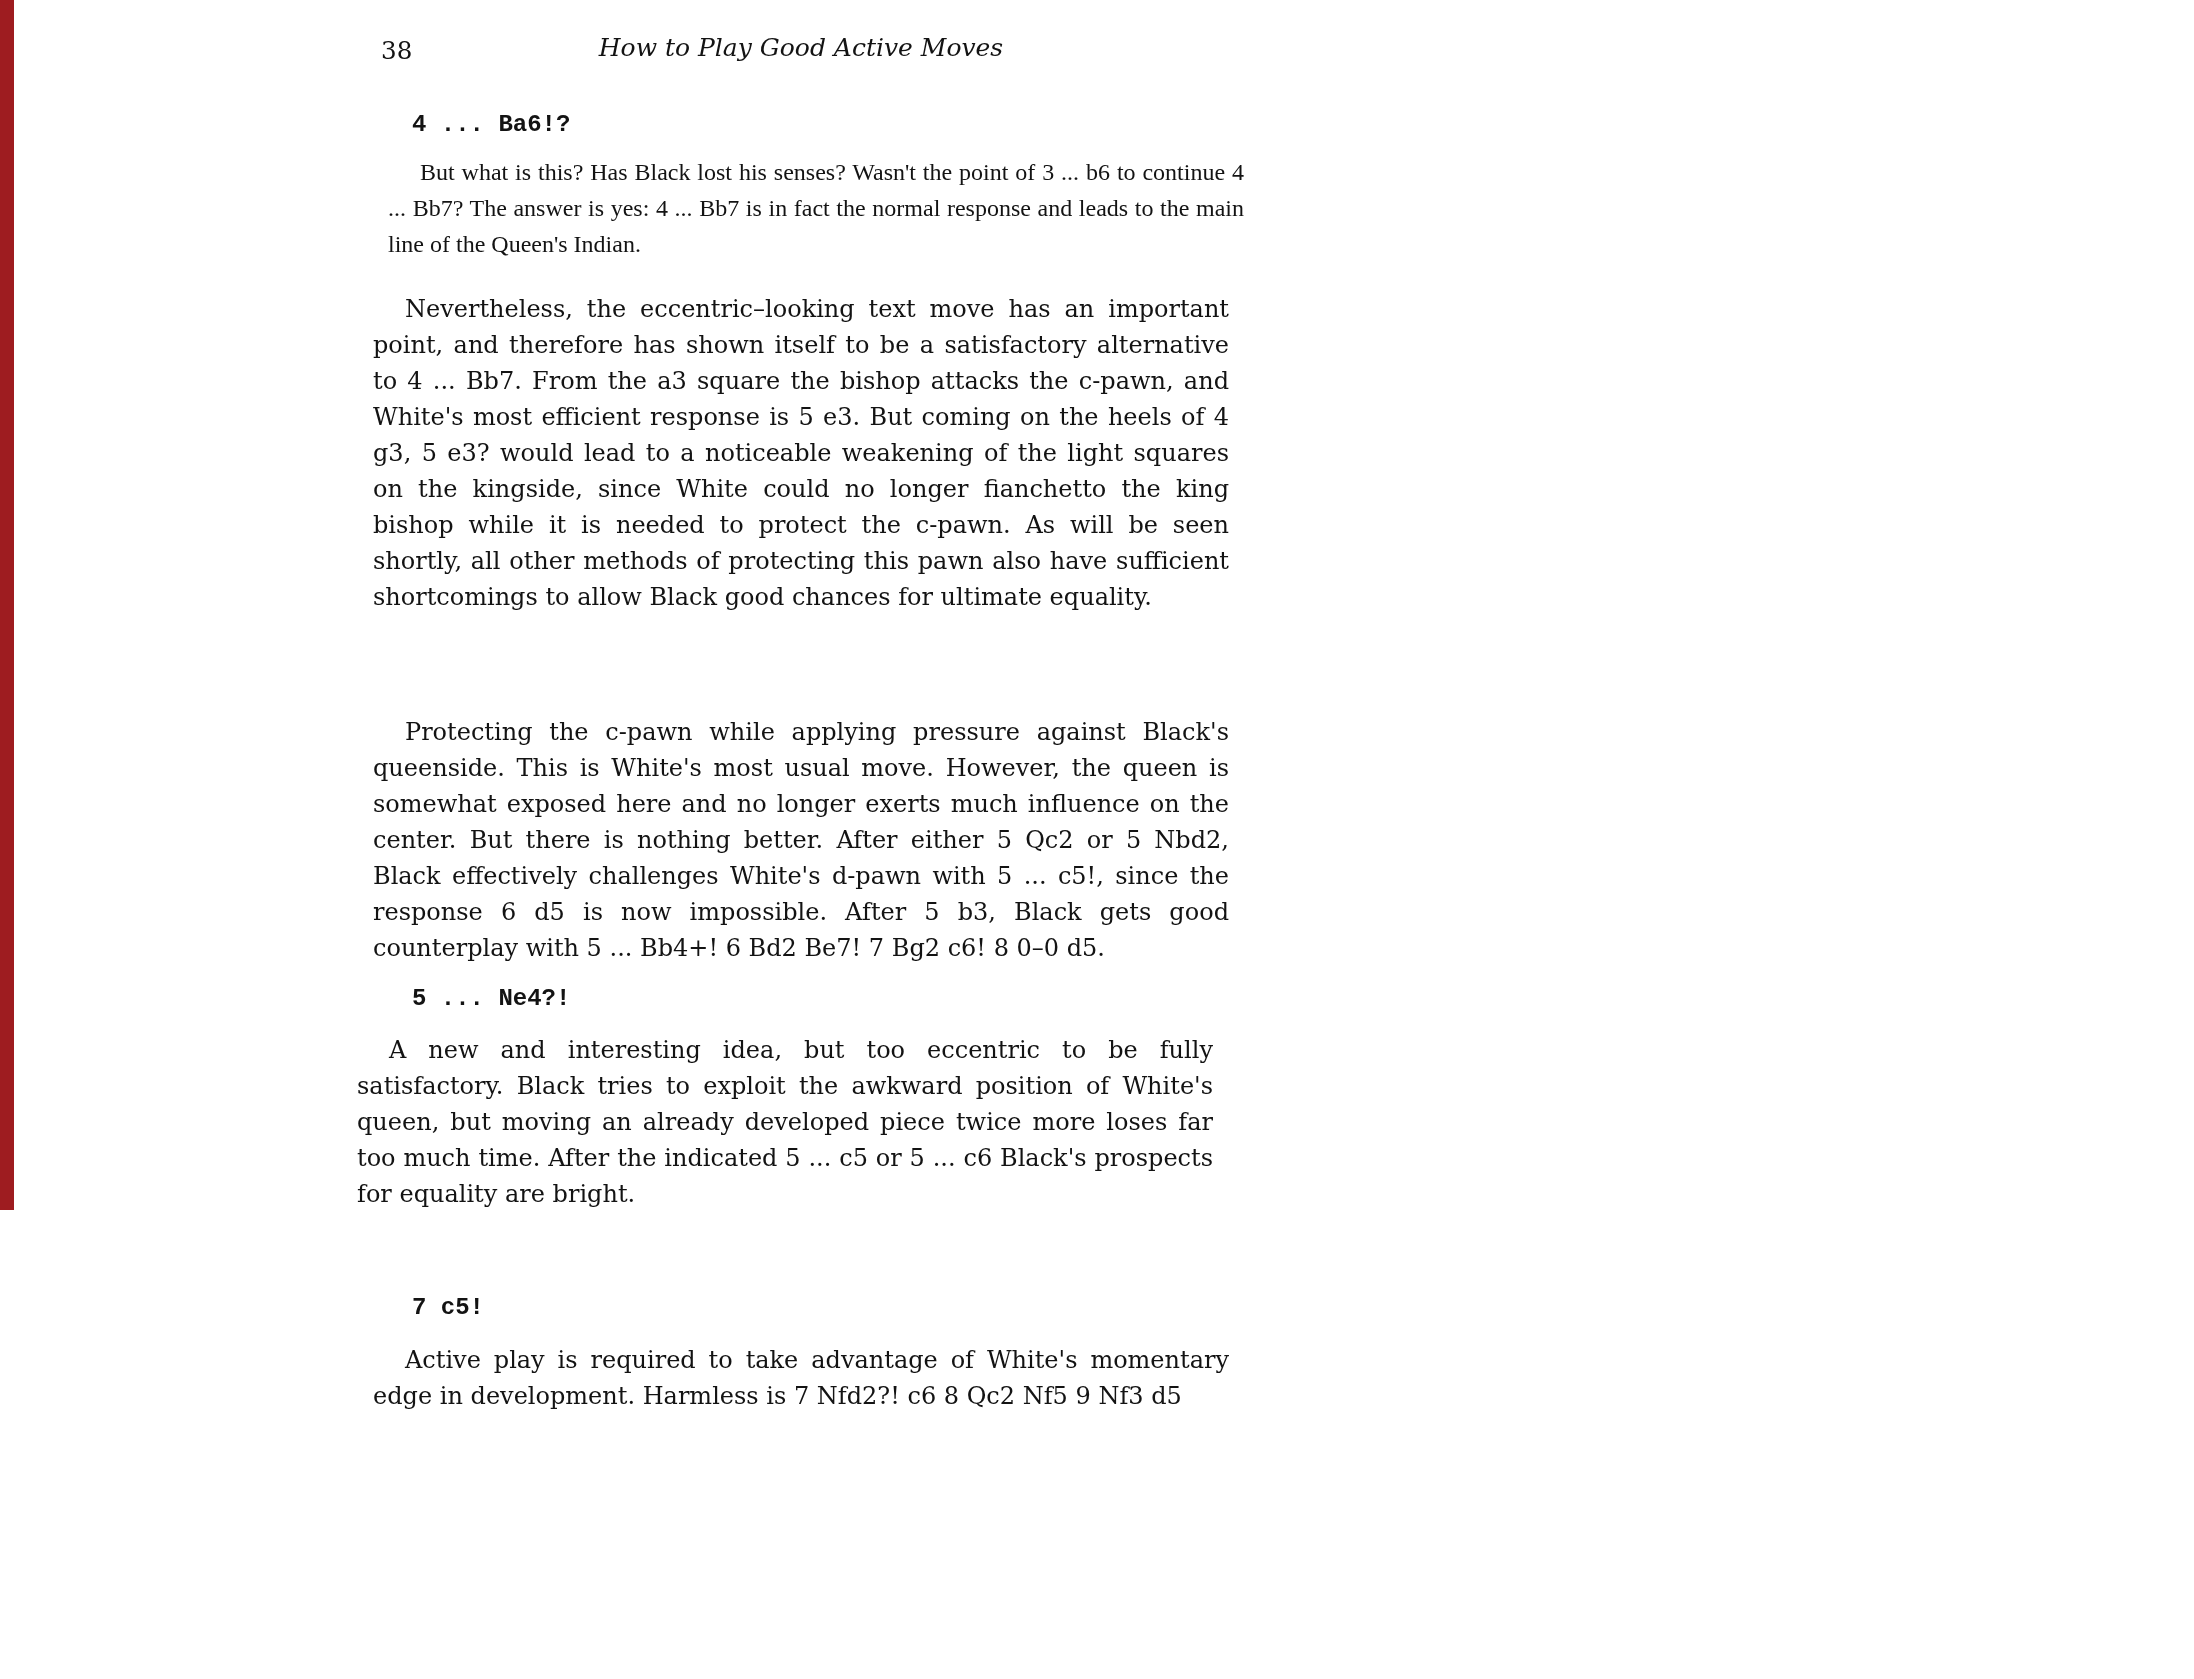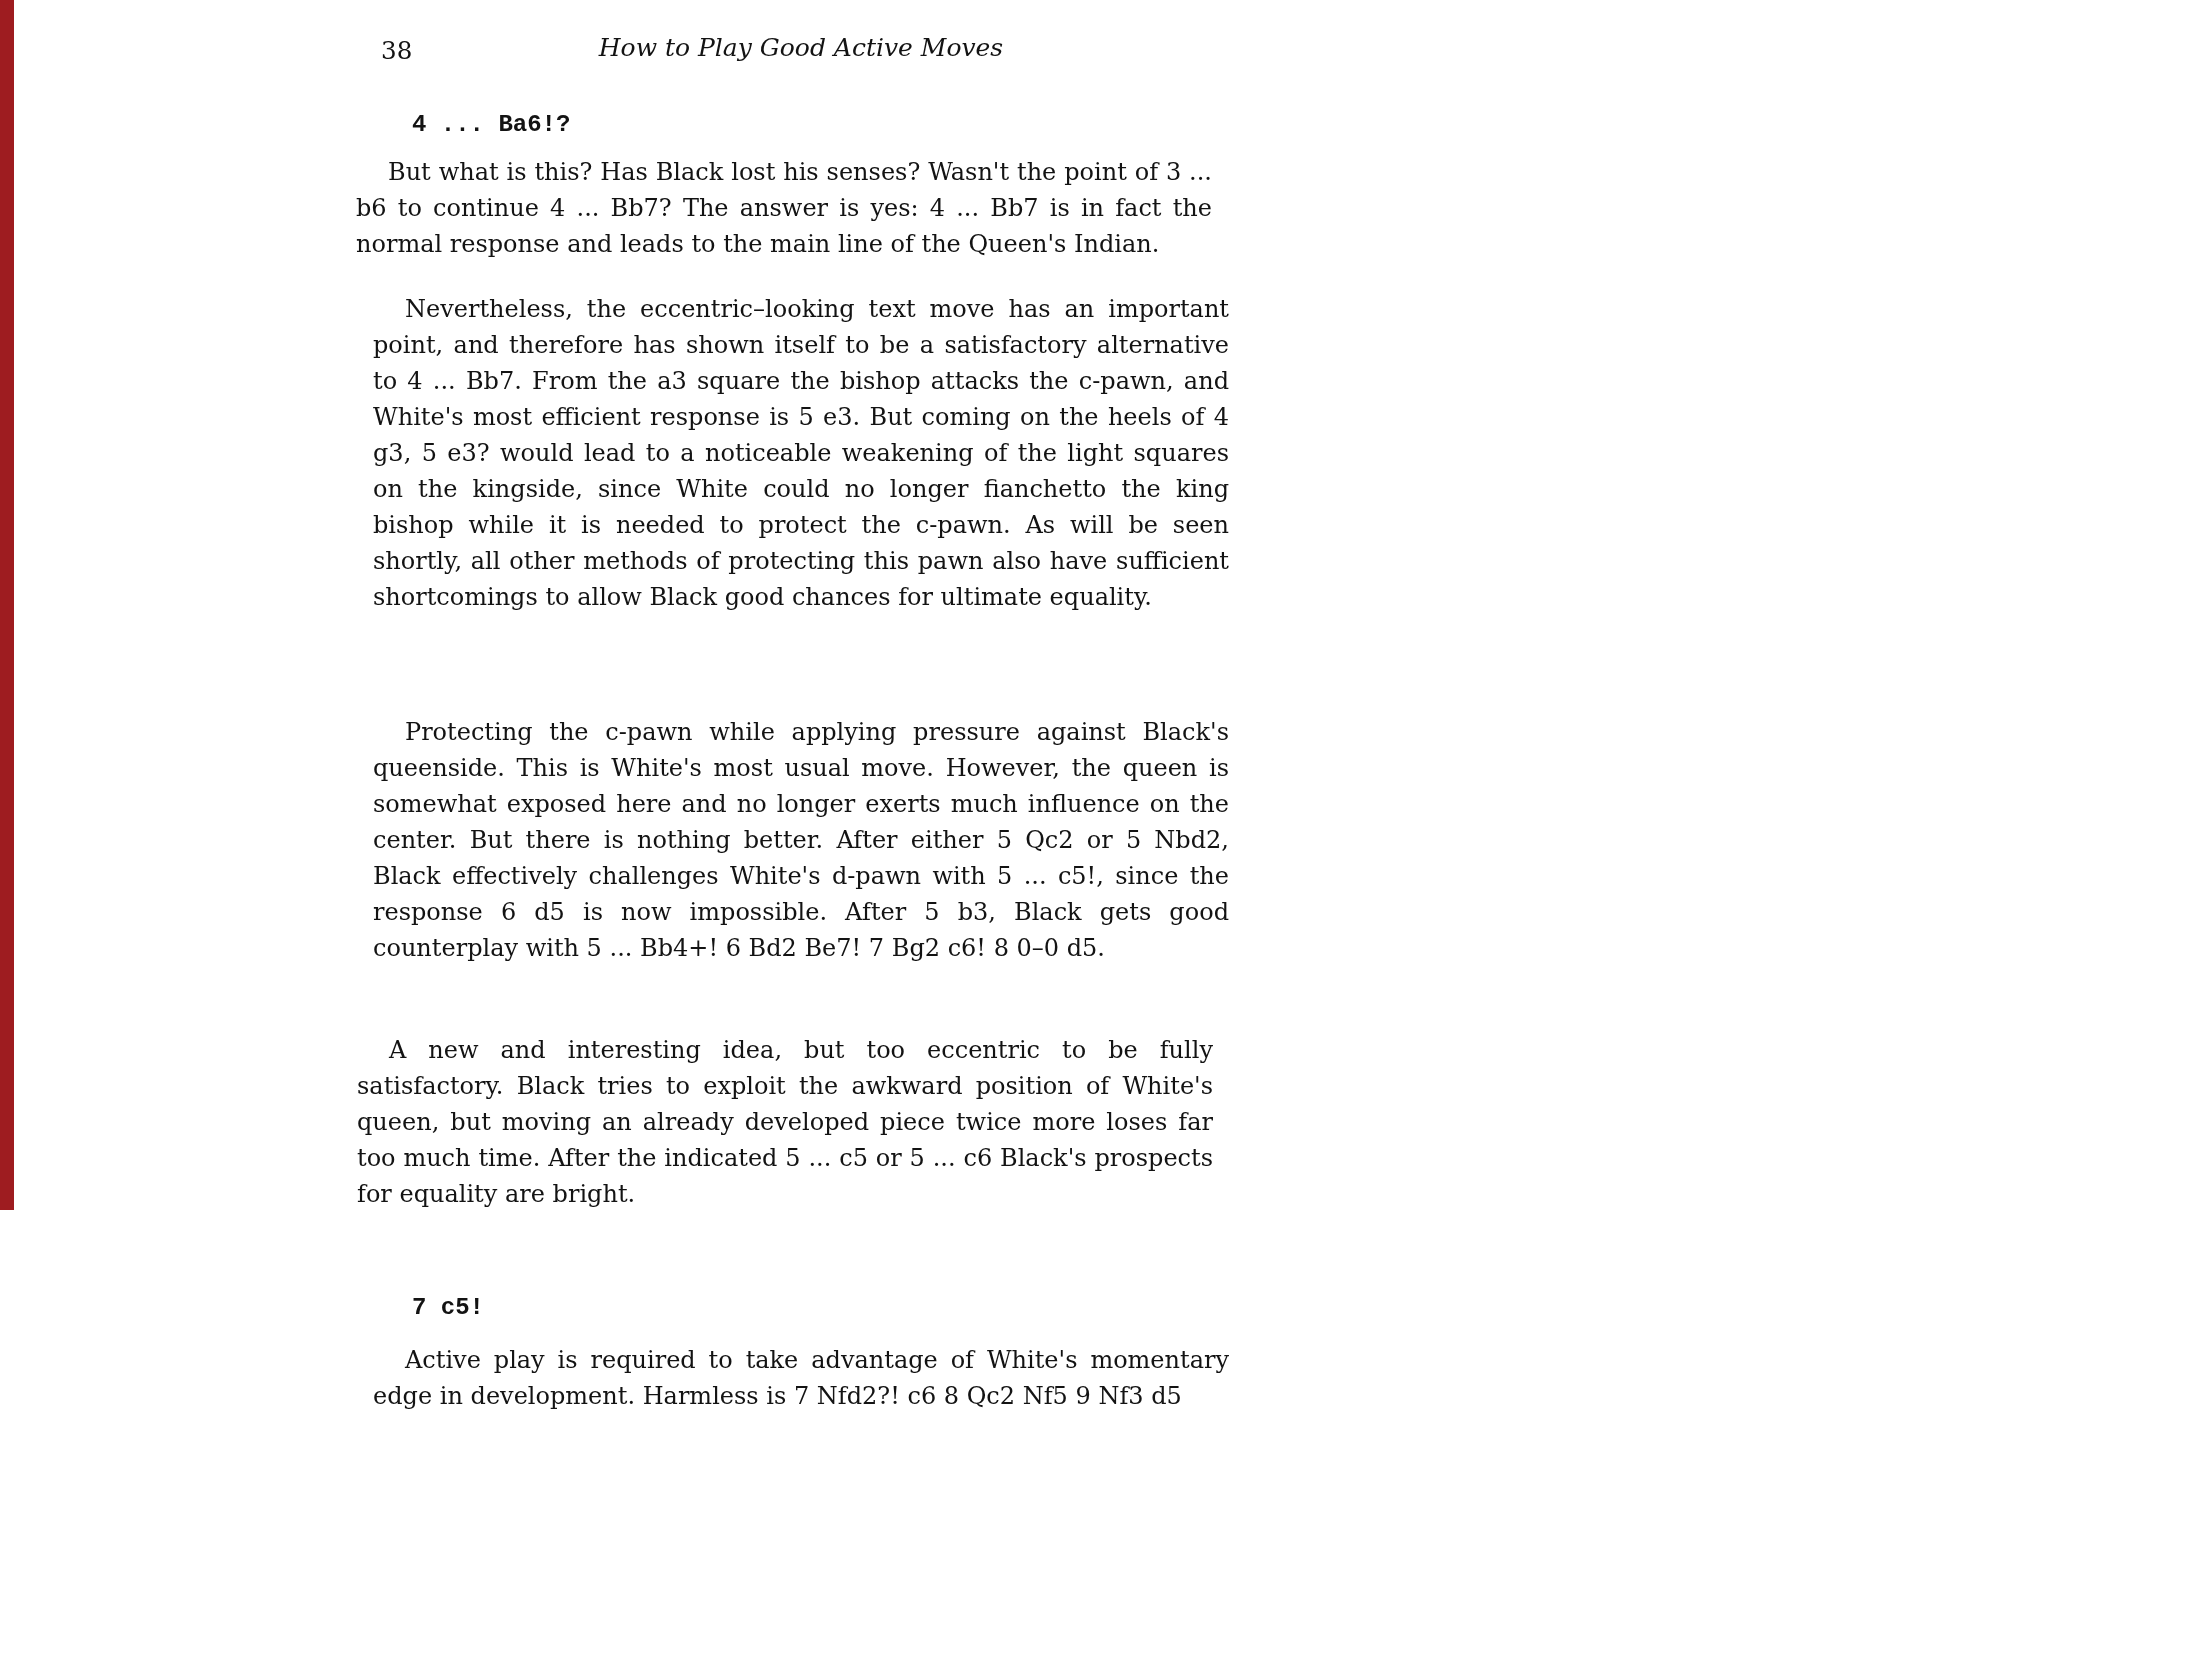--- a/index.html
+++ b/index.html
@@ -30,27 +30,28 @@
 <div id="red-edge-bar" class="abs"></div>
 
 <div class="page" id="left-page">
 
   <div class="abs pagenum" style="left:381px;top:36px;">38</div>
 
   <div class="abs runhead" style="left:373px;top:33px;width:856px;text-align:center;">How to Play Good Active Moves</div>
 
   <div class="abs move-heading" style="left:373px;top:111px;width:856px;">4 ... Ba6!?</div>
 
-  <div class="abs para" style="left:356px;top:154px;width:856px;">But what is this? Has Black lost his senses? Wasn't the point of 3 ... b6 to continue 4 ... Bb7? The answer is yes: 4 ... Bb7 is in fact the normal response and leads to the main line of the Queen's Indian.</div>
+  <div class="abs para" style="left:388px;top:154px;width:856px;font-family:Liberation Serif, serif;">But what is this? Has Black lost his senses? Wasn't the point of 3 ... b6 to continue 4 ... Bb7? The answer is yes: 4 ... Bb7 is in fact the normal response and leads to the main line of the Queen's Indian.</div>
 
   <div class="abs para" style="left:373px;top:291px;width:856px;">Nevertheless, the eccentric–looking text move has an important point, and therefore has shown itself to be a satisfactory alternative to 4 ... Bb7. From the a3 square the bishop attacks the c-pawn, and White's most efficient response is 5 e3. But coming on the heels of 4 g3, 5 e3? would lead to a noticeable weakening of the light squares on the kingside, since White could no longer fianchetto the king bishop while it is needed to protect the c-pawn. As will be seen shortly, all other methods of protecting this pawn also have sufficient shortcomings to allow Black good chances for ultimate equality.</div>
 
 
   <div class="abs para" style="left:373px;top:714px;width:856px;">Protecting the c-pawn while applying pressure against Black's queenside. This is White's most usual move. However, the queen is somewhat exposed here and no longer exerts much influence on the center. But there is nothing better. After either 5 Qc2 or 5 Nbd2, Black effectively challenges White's d-pawn with 5 ... c5!, since the response 6 d5 is now impossible. After 5 b3, Black gets good counterplay with 5 ... Bb4+! 6 Bd2 Be7! 7 Bg2 c6! 8 0–0 d5.</div>
 
+  <div class="abs move-heading" style="left:373px;top:985px;width:856px;">5 ... Ne4?!</div>
 
   <div class="abs para" style="left:357px;top:1032px;width:856px;">A new and interesting idea, but too eccentric to be fully satisfactory. Black tries to exploit the awkward position of White's queen, but moving an already developed piece twice more loses far too much time. After the indicated 5 ... c5 or 5 ... c6 Black's prospects for equality are bright.</div>
 
 
   <div class="abs move-heading" style="left:373px;top:1294px;width:856px;">7 c5!</div>
 
   <div class="abs para" style="left:373px;top:1342px;width:856px;">Active play is required to take advantage of White's momentary edge in development. Harmless is 7 Nfd2?! c6 8 Qc2 Nf5 9 Nf3 d5</div>
 </div>
 
 <div class="page" id="right-page">

